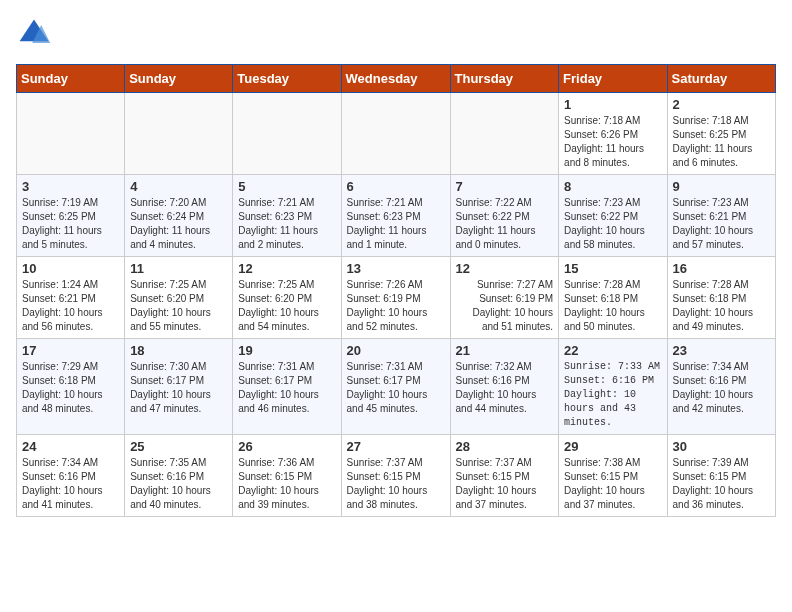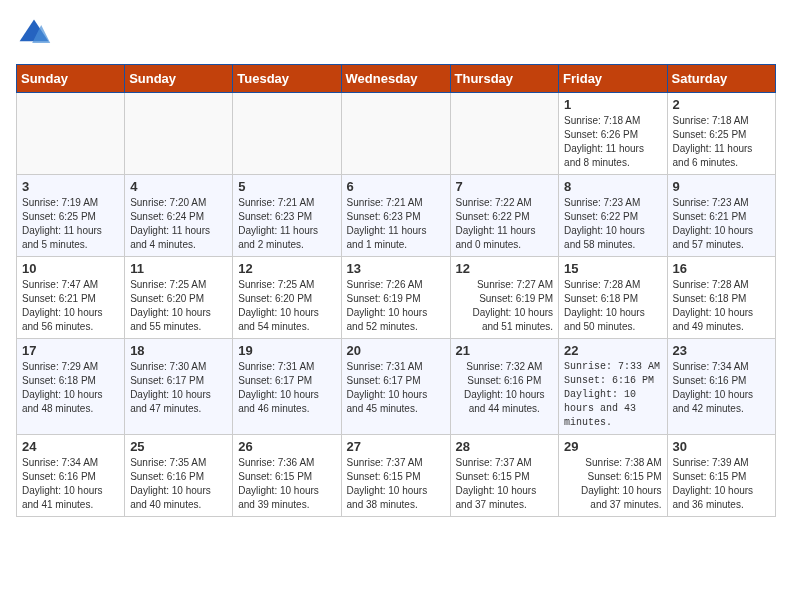--- a/index.html
+++ b/index.html
@@ -181,21 +181,21 @@
         <td>
           <span class="day-number">9</span>
           <div class="day-info" style="white-space: pre-line;">Sunrise: 7:23 AM
 Sunset: 6:21 PM
 Daylight: 10 hours and 57 minutes.</div>
         </td>
       </tr>
       <tr>
         <td>
           <span class="day-number">10</span>
-          <div class="day-info" style="white-space: pre-line;">Sunrise: 7:47 AM
+          <div class="day-info" style="white-space: pre-line;">Sunrise: 1:24 AM
 Sunset: 6:21 PM
 Daylight: 10 hours and 56 minutes.</div>
         </td>
         <td>
           <span class="day-number">11</span>
           <div class="day-info" style="white-space: pre-line;">Sunrise: 7:25 AM
 Sunset: 6:20 PM
 Daylight: 10 hours and 55 minutes.</div>
         </td>
         <td>
@@ -249,21 +249,21 @@
 Daylight: 10 hours and 46 minutes.</div>
         </td>
         <td>
           <span class="day-number">20</span>
           <div class="day-info" style="white-space: pre-line;">Sunrise: 7:31 AM
 Sunset: 6:17 PM
 Daylight: 10 hours and 45 minutes.</div>
         </td>
         <td>
           <span class="day-number">21</span>
-          <div class="day-info" style="white-space: pre-line; text-align: center;">Sunrise: 7:32 AM
+          <div class="day-info" style="white-space: pre-line;">Sunrise: 7:32 AM
 Sunset: 6:16 PM
 Daylight: 10 hours and 44 minutes.</div>
         </td>
         <td>
           <span class="day-number">22</span>
           <div class="day-info" style="white-space: pre-line; font-family: Liberation Mono, monospace;">Sunrise: 7:33 AM
 Sunset: 6:16 PM
 Daylight: 10 hours and 43 minutes.</div>
         </td>
         <td>
@@ -299,21 +299,21 @@
 Daylight: 10 hours and 38 minutes.</div>
         </td>
         <td>
           <span class="day-number">28</span>
           <div class="day-info" style="white-space: pre-line;">Sunrise: 7:37 AM
 Sunset: 6:15 PM
 Daylight: 10 hours and 37 minutes.</div>
         </td>
         <td>
           <span class="day-number">29</span>
-          <div class="day-info" style="white-space: pre-line; text-align: right;">Sunrise: 7:38 AM
+          <div class="day-info" style="white-space: pre-line;">Sunrise: 7:38 AM
 Sunset: 6:15 PM
 Daylight: 10 hours and 37 minutes.</div>
         </td>
         <td>
           <span class="day-number">30</span>
           <div class="day-info" style="white-space: pre-line;">Sunrise: 7:39 AM
 Sunset: 6:15 PM
 Daylight: 10 hours and 36 minutes.</div>
         </td>
       </tr>

